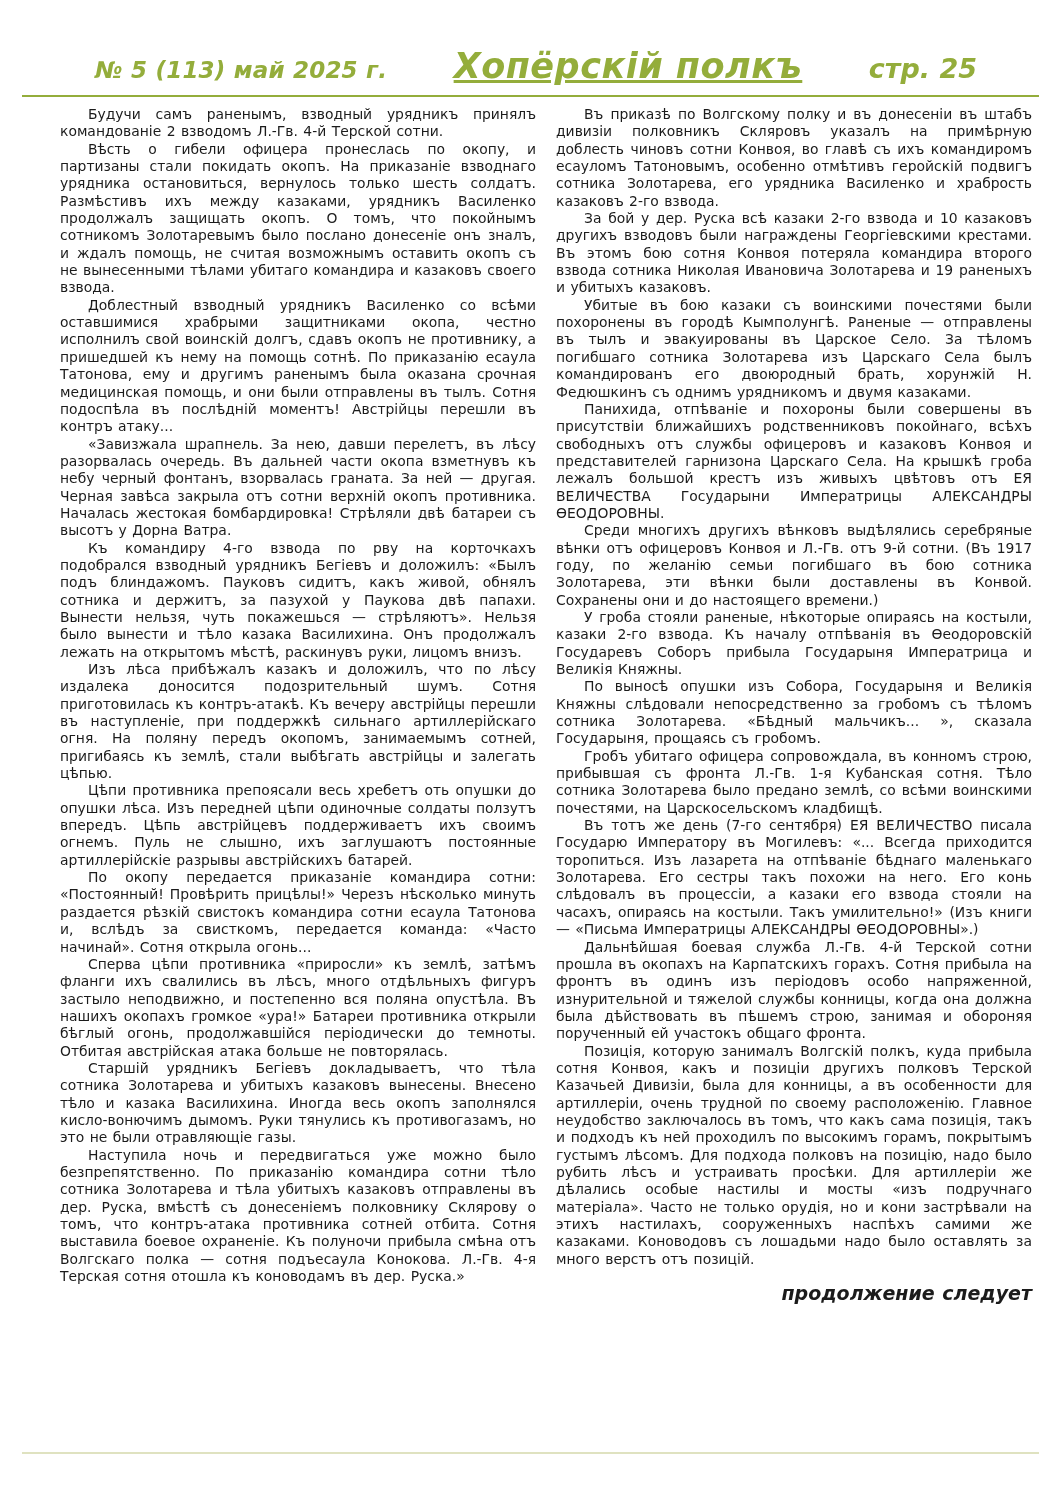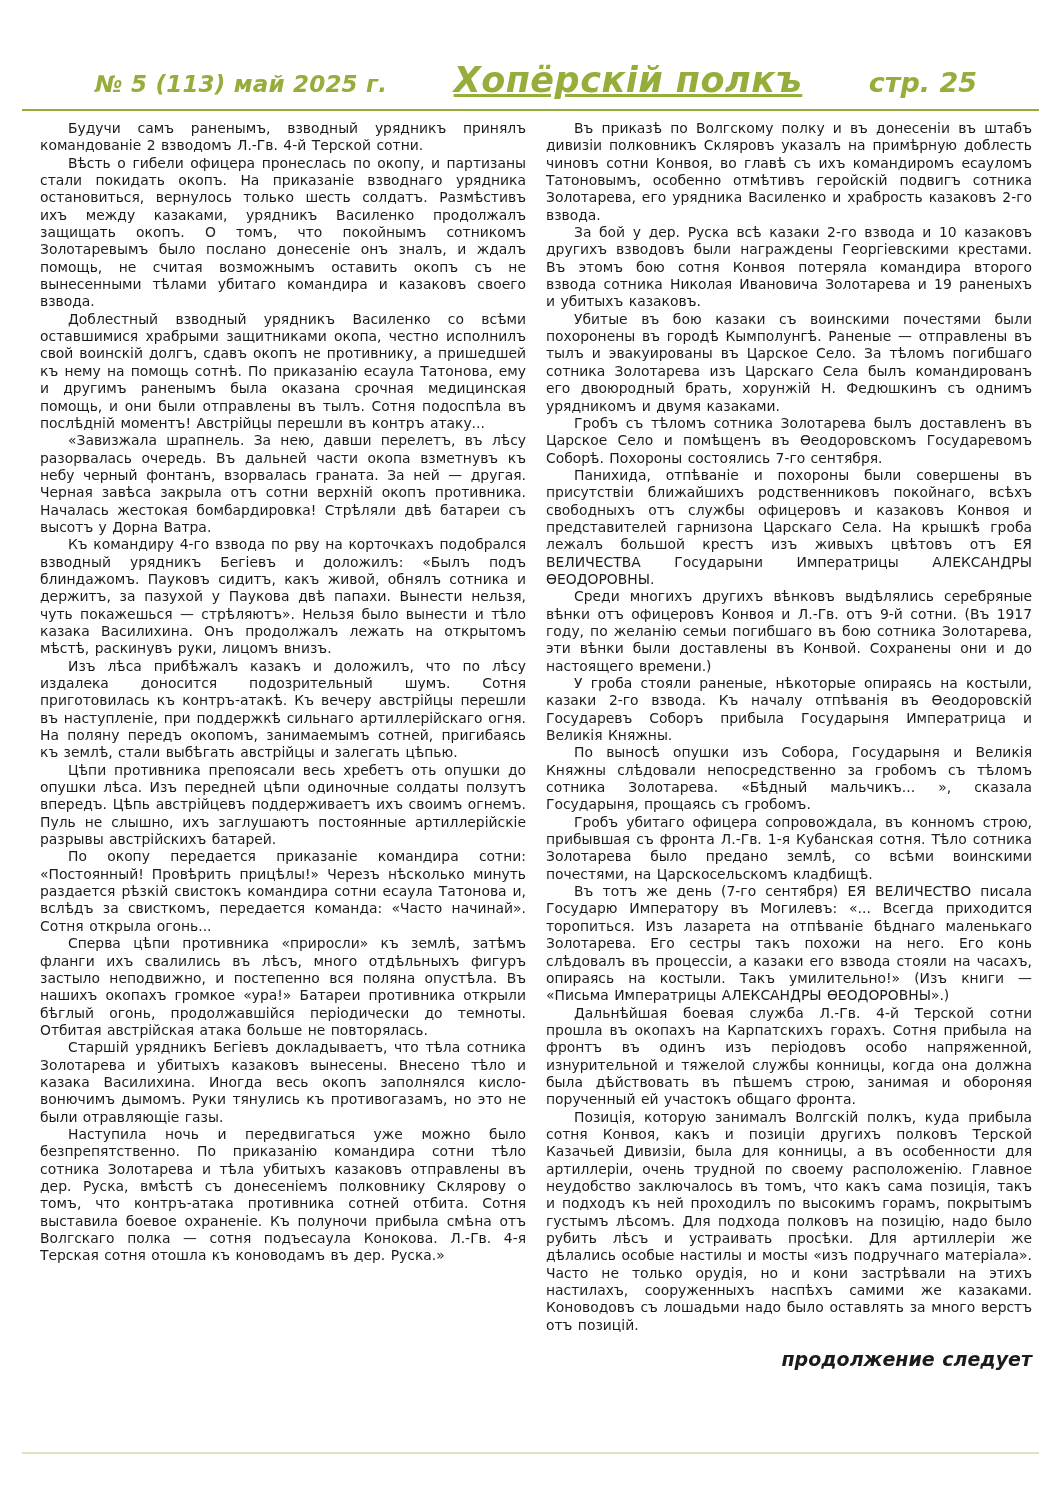--- a/index.html
+++ b/index.html
@@ -11,41 +11,42 @@
   html,body{width:1061px;height:1500px;}
   body{
     background:#ffffff;
     font-family:"DejaVu Sans","Liberation Sans",sans-serif;
     color:var(--text);
     position:relative;
     overflow:hidden;
   }
   .page{
     width:1061px;height:1500px;
-    padding:60px 29px 0 40px;
+    padding:46px 29px 0 40px;
     position:relative;
   }
   
   .masthead{
     display:flex;align-items:baseline;justify-content:space-between;
     padding:0 55px 0 55px;
     font-style:italic;font-weight:bold;
     color:var(--accent);
   }
   .masthead .issue{font-size:23px;letter-spacing:.2px;}
   .masthead .title{font-size:35px;letter-spacing:.5px;text-decoration:underline;}
   .masthead .page-no{font-size:27px;}
   .header-rule{
     height:2px;background:var(--accent);
     margin:9px -7px 0 -18px;
   }
   
   .article{
     display:flex;gap:20px;
     margin-top:9px;
+    margin-left:20px;
   }
   .col{
     width:486px;
     font-size:13.9px;
     line-height:17.35px;
     text-align:justify;
   }
   .col p{
     text-indent:28px;
     word-spacing:1px;
@@ -86,21 +87,20 @@
         <p>Цѣпи противника препоясали весь хребетъ оть опушки до опушки лѣса. Изъ передней цѣпи одиночные солдаты ползутъ впередъ. Цѣпь австрійцевъ поддерживаетъ ихъ своимъ огнемъ. Пуль не слышно, ихъ заглушаютъ постоянные артиллерійскіе разрывы австрійскихъ батарей.</p>
         <p>По окопу передается приказаніе командира сотни: «Постоянный! Провѣрить прицѣлы!» Черезъ нѣсколько минуть раздается рѣзкій свистокъ командира сотни есаула Татонова и, вслѣдъ за свисткомъ, передается команда: «Часто начинай». Сотня открыла огонь...</p>
         <p>Сперва цѣпи противника «приросли» къ землѣ, затѣмъ фланги ихъ свалились въ лѣсъ, много отдѣльныхъ фигуръ застыло неподвижно, и постепенно вся поляна опустѣла. Въ нашихъ окопахъ громкое «ура!» Батареи противника открыли бѣглый огонь, продолжавшійся періодически до темноты. Отбитая австрійская атака больше не повторялась.</p>
         <p>Старшій урядникъ Бегіевъ докладываетъ, что тѣла сотника Золотарева и убитыхъ казаковъ вынесены. Внесено тѣло и казака Василихина. Иногда весь окопъ заполнялся кисло-вонючимъ дымомъ. Руки тянулись къ противогазамъ, но это не были отравляющіе газы.</p>
         <p>Наступила ночь и передвигаться уже можно было безпрепятственно. По приказанію командира сотни тѣло сотника Золотарева и тѣла убитыхъ казаковъ отправлены въ дер. Руска, вмѣстѣ съ донесеніемъ полковнику Склярову о томъ, что контръ-атака противника сотней отбита. Сотня выставила боевое охраненіе. Къ полуночи прибыла смѣна отъ Волгскаго полка — сотня подъесаула Конокова. Л.-Гв. 4-я Терская сотня отошла къ коноводамъ въ дер. Руска.»</p>
       </div>
     <div class="col">
     <p>Въ приказѣ по Волгскому полку и въ донесеніи въ штабъ дивизіи полковникъ Скляровъ указалъ на примѣрную доблесть чиновъ сотни Конвоя, во главѣ съ ихъ командиромъ есауломъ Татоновымъ, особенно отмѣтивъ геройскій подвигъ сотника Золотарева, его урядника Василенко и храбрость казаковъ 2-го взвода.</p>
         <p>За бой у дер. Руска всѣ казаки 2-го взвода и 10 казаковъ другихъ взводовъ были награждены Георгіевскими крестами. Въ этомъ бою сотня Конвоя потеряла командира второго взвода сотника Николая Ивановича Золотарева и 19 раненыхъ и убитыхъ казаковъ.</p>
         <p>Убитые въ бою казаки съ воинскими почестями были похоронены въ городѣ Кымполунгѣ. Раненые — отправлены въ тылъ и эвакуированы въ Царское Село. За тѣломъ погибшаго сотника Золотарева изъ Царскаго Села былъ командированъ его двоюродный брать, хорунжій Н. Федюшкинъ съ однимъ урядникомъ и двумя казаками.</p>
-        <p>Гробъ съ тѣломъ сотника Золотарева былъ доставленъ въ Царское Село и помѣщенъ въ Ѳеодоровскомъ Государевомъ Соборѣ. Похороны состоялись 7-го сентября.</p>
         <p>Панихида, отпѣваніе и похороны были совершены въ присутствіи ближайшихъ родственниковъ покойнаго, всѣхъ свободныхъ отъ службы офицеровъ и казаковъ Конвоя и представителей гарнизона Царскаго Села. На крышкѣ гроба лежалъ большой крестъ изъ живыхъ цвѣтовъ отъ ЕЯ ВЕЛИЧЕСТВА Государыни Императрицы АЛЕКСАНДРЫ ѲЕОДОРОВНЫ.</p>
         <p>Среди многихъ другихъ вѣнковъ выдѣлялись серебряные вѣнки отъ офицеровъ Конвоя и Л.-Гв. отъ 9-й сотни. (Въ 1917 году, по желанію семьи погибшаго въ бою сотника Золотарева, эти вѣнки были доставлены въ Конвой. Сохранены они и до настоящего времени.)</p>
         <p>У гроба стояли раненые, нѣкоторые опираясь на костыли, казаки 2-го взвода. Къ началу отпѣванія въ Ѳеодоровскій Государевъ Соборъ прибыла Государыня Императрица и Великія Княжны.</p>
         <p>По выносѣ опушки изъ Собора, Государыня и Великія Княжны слѣдовали непосредственно за гробомъ съ тѣломъ сотника Золотарева. «Бѣдный мальчикъ... », сказала Государыня, прощаясь съ гробомъ.</p>
         <p>Гробъ убитаго офицера сопровождала, въ конномъ строю, прибывшая съ фронта Л.-Гв. 1-я Кубанская сотня. Тѣло сотника Золотарева было предано землѣ, со всѣми воинскими почестями, на Царскосельскомъ кладбищѣ.</p>
         <p>Въ тотъ же день (7-го сентября) ЕЯ ВЕЛИЧЕСТВО писала Государю Императору въ Могилевъ: «... Всегда приходится торопиться. Изъ лазарета на отпѣваніе бѣднаго маленькаго Золотарева. Его сестры такъ похожи на него. Его конь слѣдовалъ въ процессіи, а казаки его взвода стояли на часахъ, опираясь на костыли. Такъ умилительно!» (Изъ книги — «Письма Императрицы АЛЕКСАНДРЫ ѲЕОДОРОВНЫ».)</p>
         <p>Дальнѣйшая боевая служба Л.-Гв. 4-й Терской сотни прошла въ окопахъ на Карпатскихъ горахъ. Сотня прибыла на фронтъ въ одинъ изъ періодовъ особо напряженной, изнурительной и тяжелой службы конницы, когда она должна была дѣйствовать въ пѣшемъ строю, занимая и обороняя порученный ей участокъ общаго фронта.</p>
         <p>Позиція, которую занималъ Волгскій полкъ, куда прибыла сотня Конвоя, какъ и позиціи другихъ полковъ Терской Казачьей Дивизіи, была для конницы, а въ особенности для артиллеріи, очень трудной по своему расположенію. Главное неудобство заключалось въ томъ, что какъ сама позиція, такъ и подходъ къ ней проходилъ по высокимъ горамъ, покрытымъ густымъ лѣсомъ. Для подхода полковъ на позицію, надо было рубить лѣсъ и устраивать просѣки. Для артиллеріи же дѣлались особые настилы и мосты «изъ подручнаго матеріала». Часто не только орудія, но и кони застрѣвали на этихъ настилахъ, сооруженныхъ наспѣхъ самими же казаками. Коноводовъ съ лошадьми надо было оставлять за много верстъ отъ позицій.</p>
         <p class="continuation">продолжение следует</p>
       </div>

